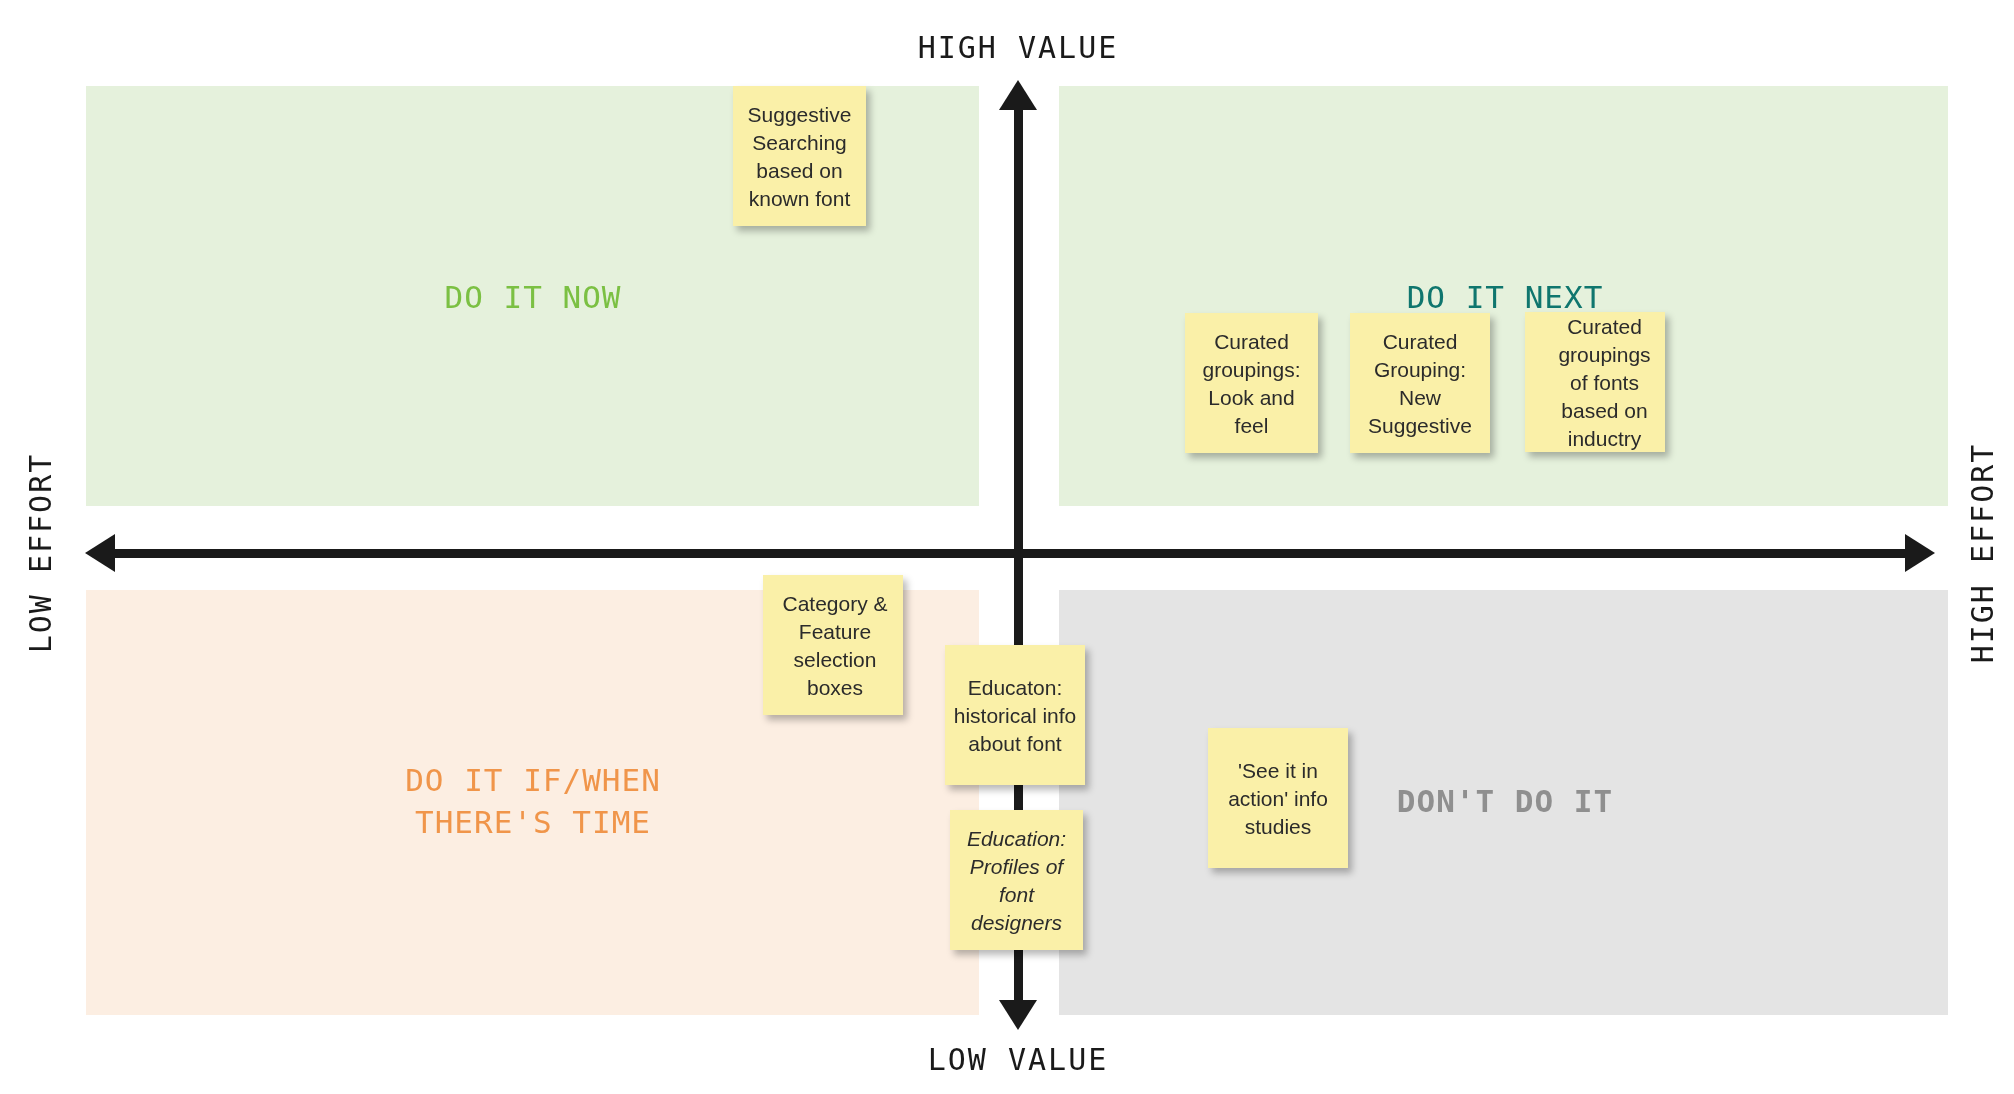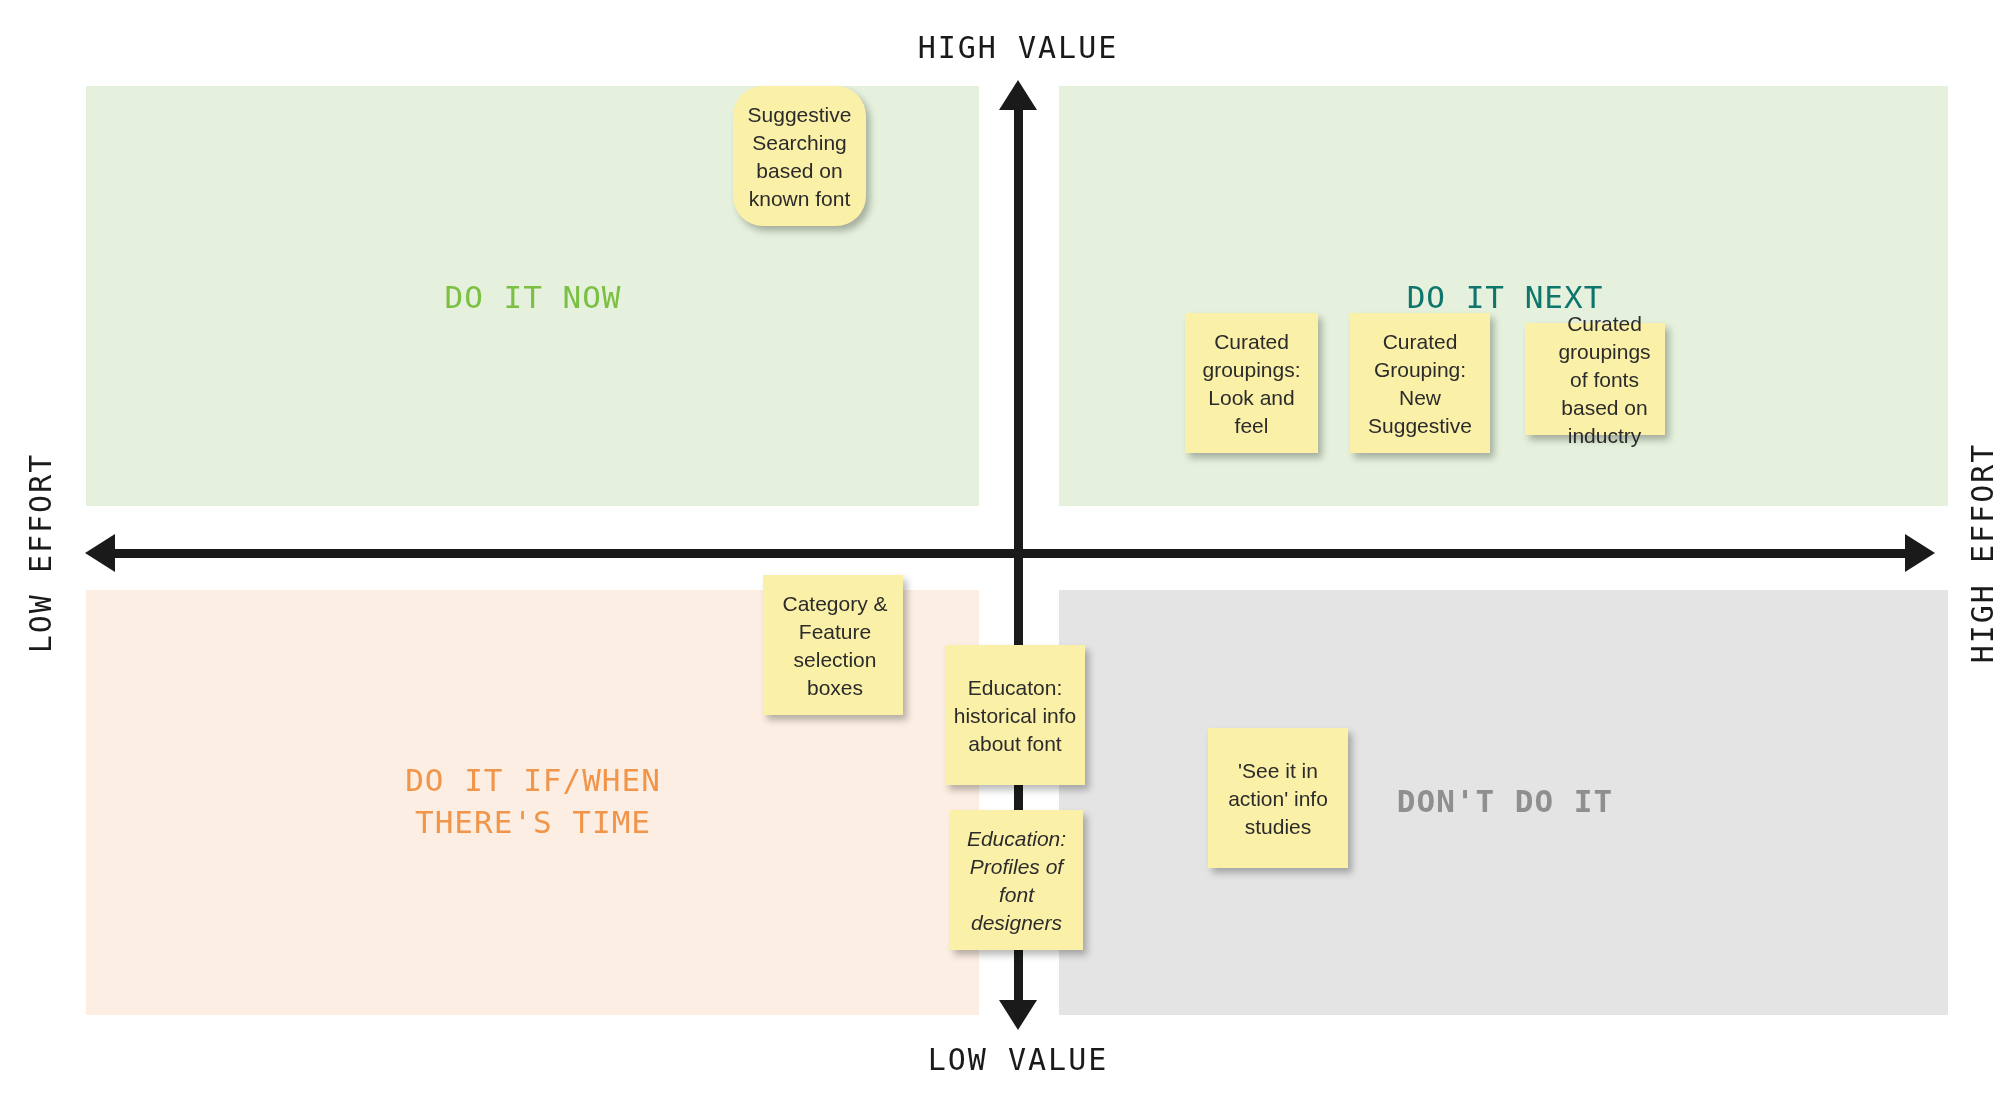--- a/index.html
+++ b/index.html
@@ -112,25 +112,25 @@
     line-height: 28px;
     text-align: center;
     padding: 12px 8px 10px 8px;
     white-space: pre-line;
     display: flex;
     align-items: center;
     justify-content: center;
     box-shadow: 4px 5px 7px rgba(0,0,0,0.28);
   }
 
-  .note-suggestive { left: 733px;  top: 86px;  width: 133px; height: 140px; border-radius: 30px; }
+  .note-suggestive { left: 733px;  top: 86px;  width: 133px; height: 140px; }
 
   .note-curated-look   { left: 1185px; top: 313px; width: 133px; height: 140px; }
   .note-curated-new    { left: 1350px; top: 313px; width: 140px; height: 140px; }
-  .note-curated-ind    { left: 1525px; top: 323px; width: 140px; height: 112px; padding-left: 27px; }
+  .note-curated-ind    { left: 1525px; top: 312px; width: 140px; height: 140px; padding-left: 27px; }
 
   .note-category   { left: 763px; top: 575px; width: 140px; height: 140px; padding-left: 12px; }
   .note-educaton   { left: 945px; top: 645px; width: 140px; height: 140px; }
   .note-education  { left: 950px; top: 810px; width: 133px; height: 140px; font-style: italic; }
   .note-see-it     { left: 1208px; top: 728px; width: 140px; height: 140px; }
 </style>
 </head>
 <body>
 
 <div class="quadrant q-do-now"></div>

